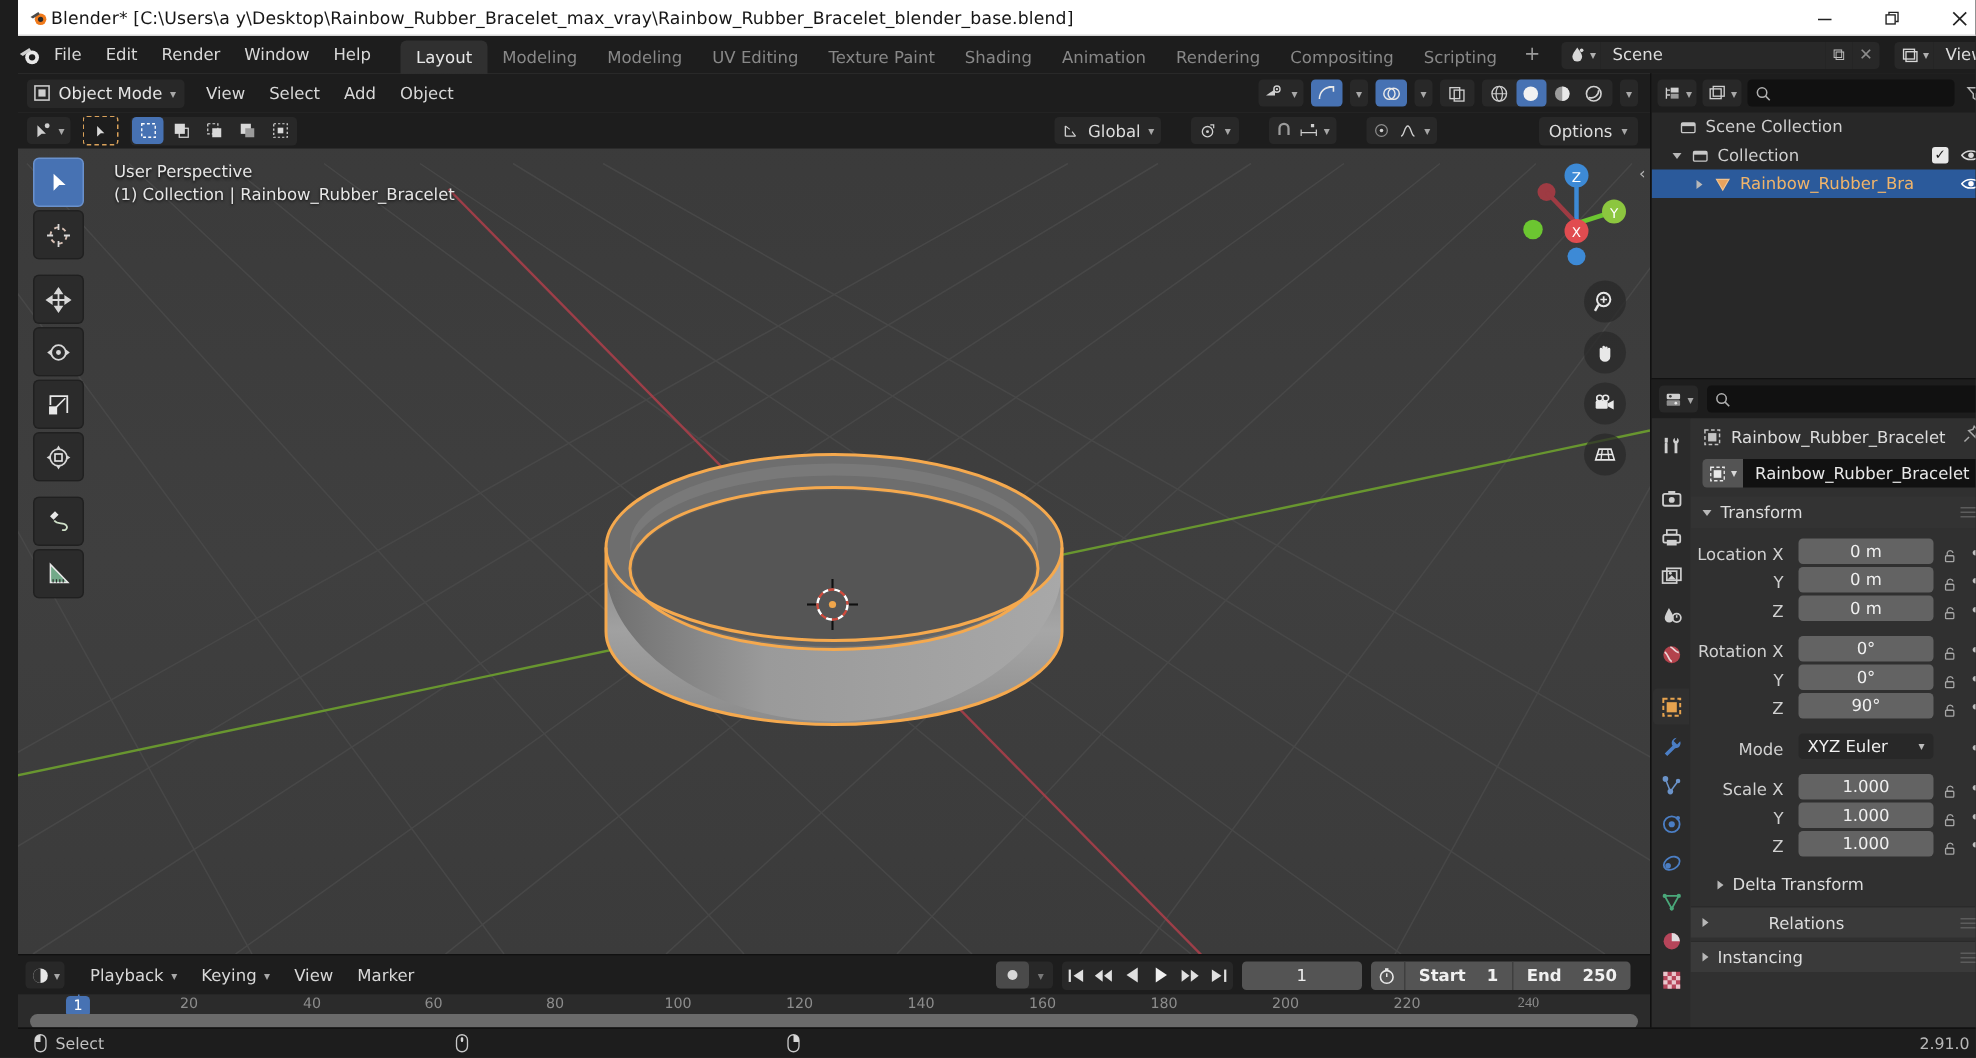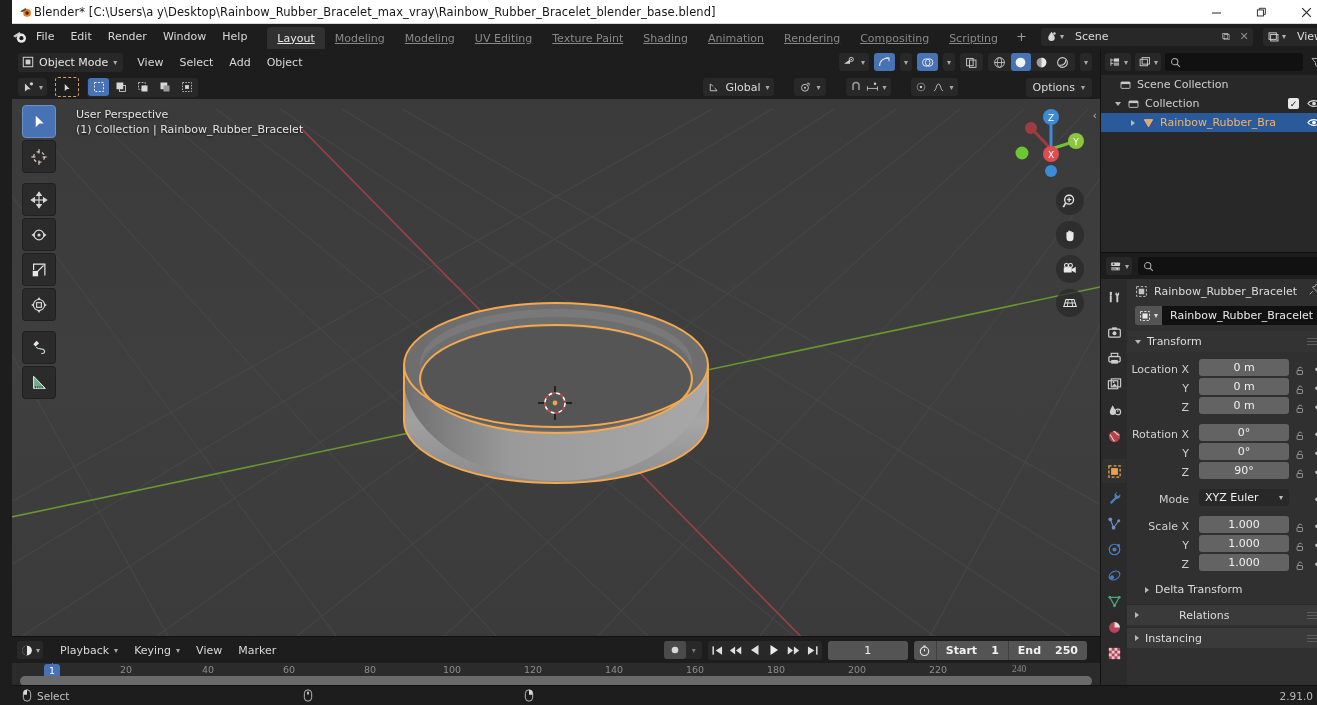--- a/index.html
+++ b/index.html
@@ -32,21 +32,21 @@
     background: #1d1d1d; display: flex; align-items: center;
   }
   .blender-logo { width: 28px; display: flex; justify-content: center; align-items: center; }
   .menu-item {
     padding: 3px 8px; font-size: 11px; color: #d8d8d8; border-radius: 3px; cursor: default;
     white-space: nowrap;
   }
   .ws-tabs { display: flex; align-items: center; margin-left: 12px; height: 25px; }
   .ws-tab {
     padding: 5px 10px 6px; font-size: 11px; color: #888888; white-space: nowrap;
-    border-radius: 4px 4px 0 0; position: relative; top: 2px; text-decoration: underline;
+    border-radius: 4px 4px 0 0; position: relative; top: 2px;
   }
   .ws-tab.active { background: #303030; color: #e8e8e8; }
   .ws-plus { color: #9a9a9a; padding: 0 8px; font-size: 13px; }
 
   .scene-block { display: flex; align-items: center; margin-left: 6px; }
   .dd-ico {
     height: 18px; background: #282828; border-radius: 3px 0 0 3px;
     display: flex; align-items: center; padding: 0 3px 0 4px; gap:2px;
   }
   .field-dark {

